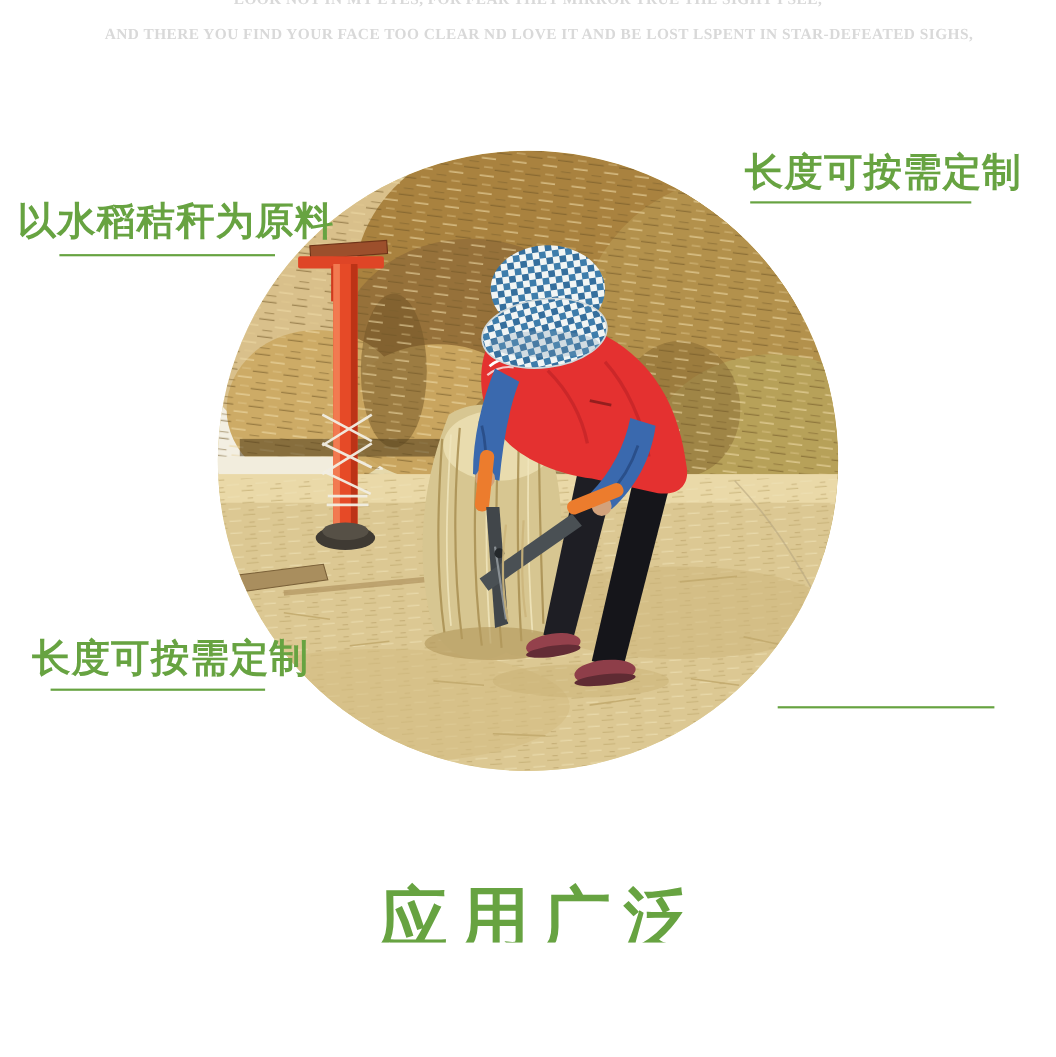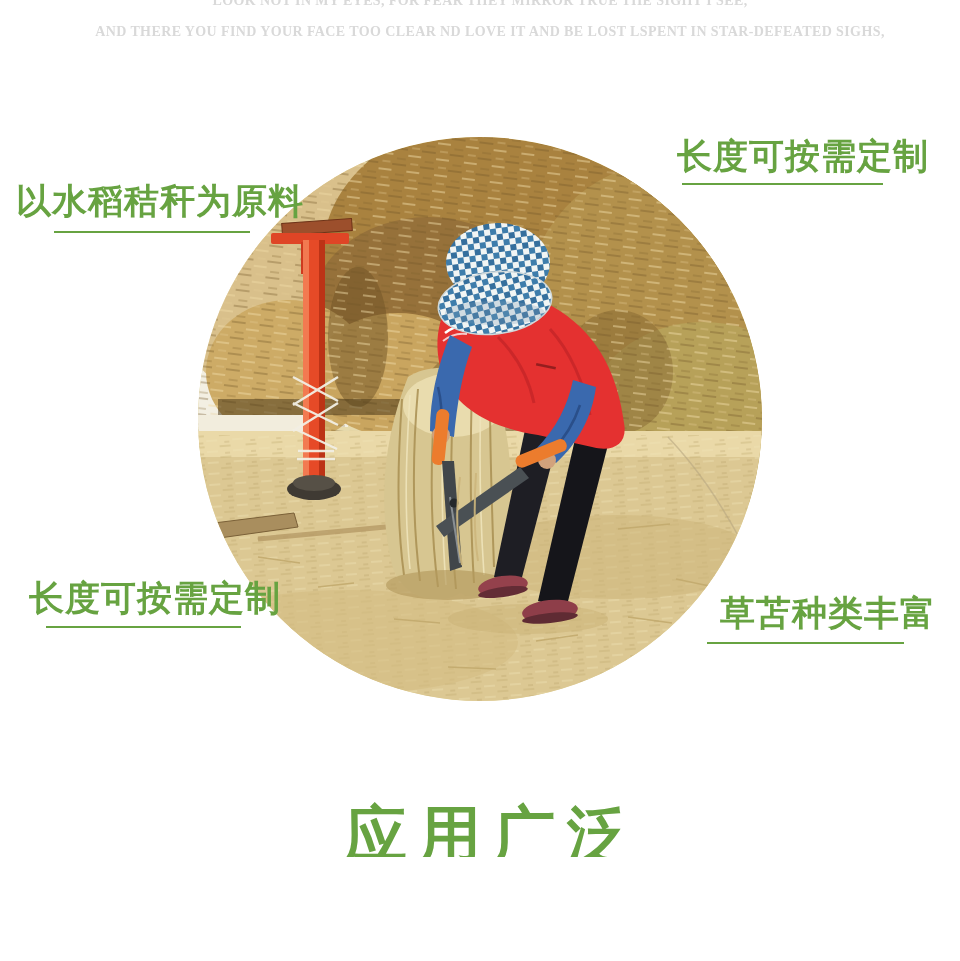--- a/index.html
+++ b/index.html
@@ -245,21 +245,20 @@
 
   <div class="feature-text lbl-tl-text">以水稻秸秆为原料</div>
   <div class="feature-underline lbl-tl-line"></div>
 
   <div class="feature-text lbl-tr-text">长度可按需定制</div>
   <div class="feature-underline lbl-tr-line"></div>
 
   <div class="feature-text lbl-bl-text">长度可按需定制</div>
   <div class="feature-underline lbl-bl-line"></div>
 
-  <div class="feature-text lbl-br-text">草苫种类丰富</div>
   <div class="feature-underline lbl-br-line"></div>
 
   <div class="section-title">应用广泛</div>
   <div class="section-underline"></div>
 
   <div class="bottom-strip strip-left">
     <div class="lantern-dot lantern-1"></div>
     <div class="lantern-dot lantern-2"></div>
   </div>
   <div class="bottom-strip strip-mid"></div>

